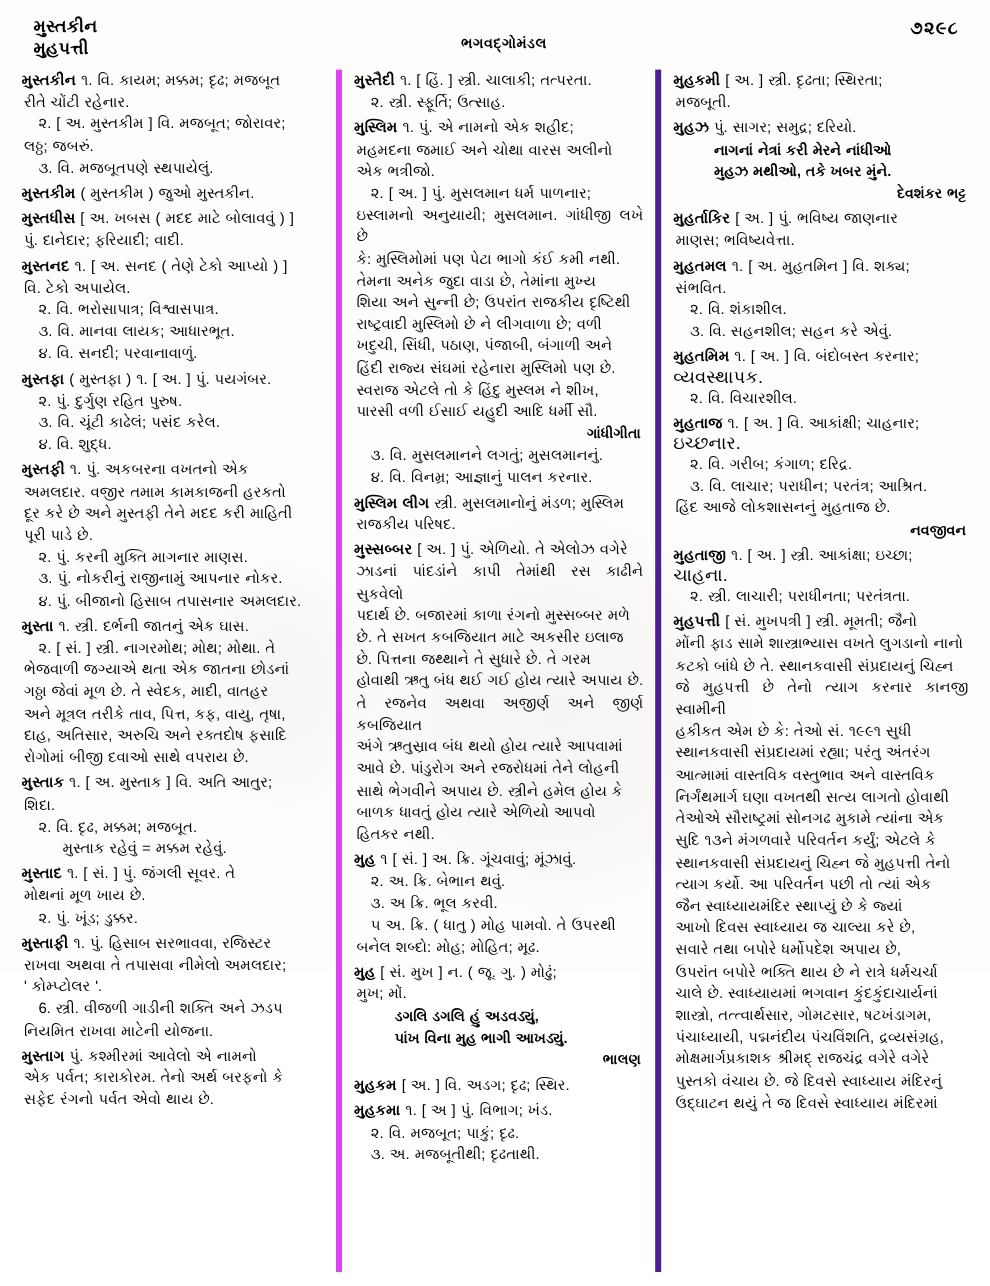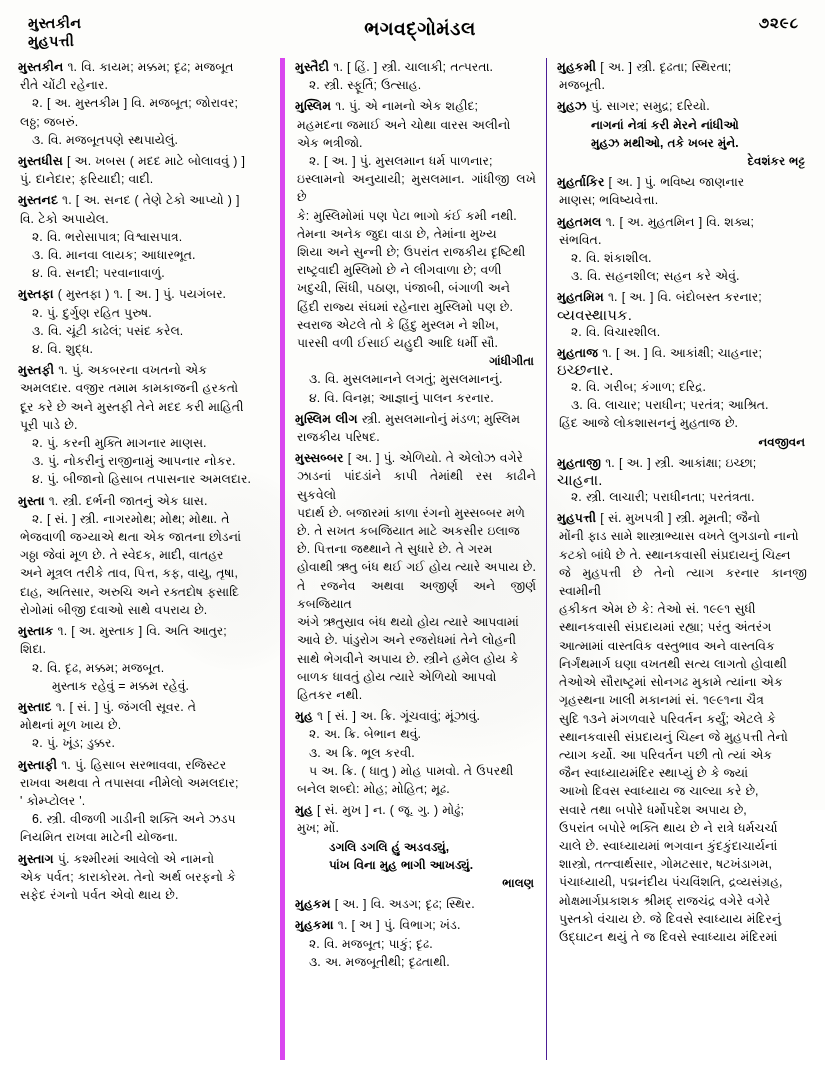--- a/index.html
+++ b/index.html
@@ -67,22 +67,22 @@
   .head-word {
     font-family: "Liberation Sans", "DejaVu Sans", sans-serif;
     font-weight: 700;
     font-size: 14.5px;
     letter-spacing: .2px;
     white-space: nowrap;
   }
   .head-title {
     font-family: "Liberation Sans", "DejaVu Sans", sans-serif;
     font-weight: 700;
-    font-size: 19px;
-    margin-top: 4px;
+    font-size: 12px;
+    margin-top: 15px;
     letter-spacing: .4px;
     white-space: nowrap;
   }
   .head-folio {
     font-family: Liberation Mono, monospace;
     font-weight: 700;
     font-size: 15px;
     letter-spacing: 1px;
     margin-top: 1px;
     white-space: nowrap;
@@ -96,21 +96,21 @@
     height: 1004px;
     padding-top: 2px;
     box-sizing: border-box;
   }
   .col {
     box-sizing: border-box;
     overflow: hidden;
   }
   .col-1 { width: 262px; padding-right: 10px; }
   .col-2 { width: 266px; padding: 0 10px; border-left: 5px solid #d946ef; }
-  .col-3 { width: 261px; padding-left: 10px; border-left: 1px solid #4c1d95; }
+  .col-3 { width: 261px; padding-left: 10px; border-left: 5px solid #4c1d95; }
 
   
   .entry { margin: 0 0 3px 0; }
 
   .line {
     font-family: "Liberation Sans", "DejaVu Sans", sans-serif;
     font-size: 12.4px;
     line-height: 18.2px;
     letter-spacing: .05px;
     word-spacing: .6px;
@@ -165,20 +165,23 @@
   </div>
 
   <div id="columns">
     <div class="col col-1">
         <div class="entry">
           <div class="line hw"><span class="hw-word">મુસ્તકીન</span> ૧. વિ. કાયમ; મક્કમ; દૃઢ; મજબૂત</div>
           <div class="line cont justify">રીતે ચોંટી રહેનાર.</div>
           <div class="line sense">૨. [ અ. મુસ્તકીમ ] વિ. મજબૂત; જોરાવર;</div>
           <div class="line sense-cont justify">લઠ્ઠ; જબરું.</div>
           <div class="line sense">૩. વિ. મજબૂતપણે સ્થપાયેલું.</div>
+        </div>
+        <div class="entry">
+          <div class="line hw"><span class="hw-word">મુસ્તકીમ</span> ( મુસ્તકીમ ) જુઓ મુસ્તકીન.</div>
         </div>
         <div class="entry">
           <div class="line hw"><span class="hw-word">મુસ્તધીસ</span> [ અ. ખબસ ( મદદ માટે બોલાવવું ) ]</div>
           <div class="line cont justify">પું. દાનેદાર; ફરિયાદી; વાદી.</div>
         </div>
         <div class="entry">
           <div class="line hw"><span class="hw-word">મુસ્તનદ</span> ૧. [ અ. સનદ ( તેણે ટેકો આપ્યો ) ]</div>
           <div class="line cont justify">વિ. ટેકો અપાયેલ.</div>
           <div class="line sense">૨. વિ. ભરોસાપાત્ર; વિશ્વાસપાત્ર.</div>
           <div class="line sense">૩. વિ. માનવા લાયક; આધારભૂત.</div>
@@ -338,21 +341,20 @@
         <div class="entry">
           <div class="line hw"><span class="hw-word">મુહપત્તી</span> [ સં. મુખપત્રી ] સ્ત્રી. મૂમતી; જૈનો</div>
           <div class="line cont justify">મોંની ફાડ સામે શાસ્ત્રાભ્યાસ વખતે લુગડાનો નાનો</div>
           <div class="line cont justify">કટકો બાંધે છે તે. સ્થાનકવાસી સંપ્રદાયનું ચિહ્ન</div>
           <div class="line cont justify">જે મુહપત્તી છે તેનો ત્યાગ કરનાર કાનજી સ્વામીની</div>
           <div class="line cont justify">હકીકત એમ છે કે: તેઓ સં. ૧૯૯૧ સુધી</div>
           <div class="line cont justify">સ્થાનકવાસી સંપ્રદાયમાં રહ્યા; પરંતુ અંતરંગ</div>
           <div class="line cont justify">આત્મામાં વાસ્તવિક વસ્તુભાવ અને વાસ્તવિક</div>
           <div class="line cont justify">નિર્ગંથમાર્ગ ઘણા વખતથી સત્ય લાગતો હોવાથી</div>
           <div class="line cont justify">તેઓએ સૌરાષ્ટ્રમાં સોનગઢ મુકામે ત્યાંના એક</div>
-          <div class="line cont justify">ગૃહસ્થના ખાલી મકાનમાં સં. ૧૯૯૧ના ચૈત્ર</div>
           <div class="line cont justify">સુદિ ૧૩ને મંગળવારે પરિવર્તન કર્યું; એટલે કે</div>
           <div class="line cont justify">સ્થાનકવાસી સંપ્રદાયનું ચિહ્ન જે મુહપત્તી તેનો</div>
           <div class="line cont justify">ત્યાગ કર્યો. આ પરિવર્તન પછી તો ત્યાં એક</div>
           <div class="line cont justify">જૈન સ્વાધ્યાયમંદિર સ્થાપ્યું છે કે જ્યાં</div>
           <div class="line cont justify">આખો દિવસ સ્વાધ્યાય જ ચાલ્યા કરે છે,</div>
           <div class="line cont justify">સવારે તથા બપોરે ધર્મોપદેશ અપાય છે,</div>
           <div class="line cont justify">ઉપરાંત બપોરે ભક્તિ થાય છે ને રાત્રે ધર્મચર્ચા</div>
           <div class="line cont justify">ચાલે છે. સ્વાધ્યાયમાં ભગવાન કુંદકુંદાચાર્યનાં</div>
           <div class="line cont justify">શાસ્ત્રો, તત્ત્વાર્થસાર, ગોમટસાર, ષટખંડાગમ,</div>
           <div class="line cont justify">પંચાધ્યાયી, પદ્મનંદીય પંચવિંશતિ, દ્રવ્યસંગ્રહ,</div>

